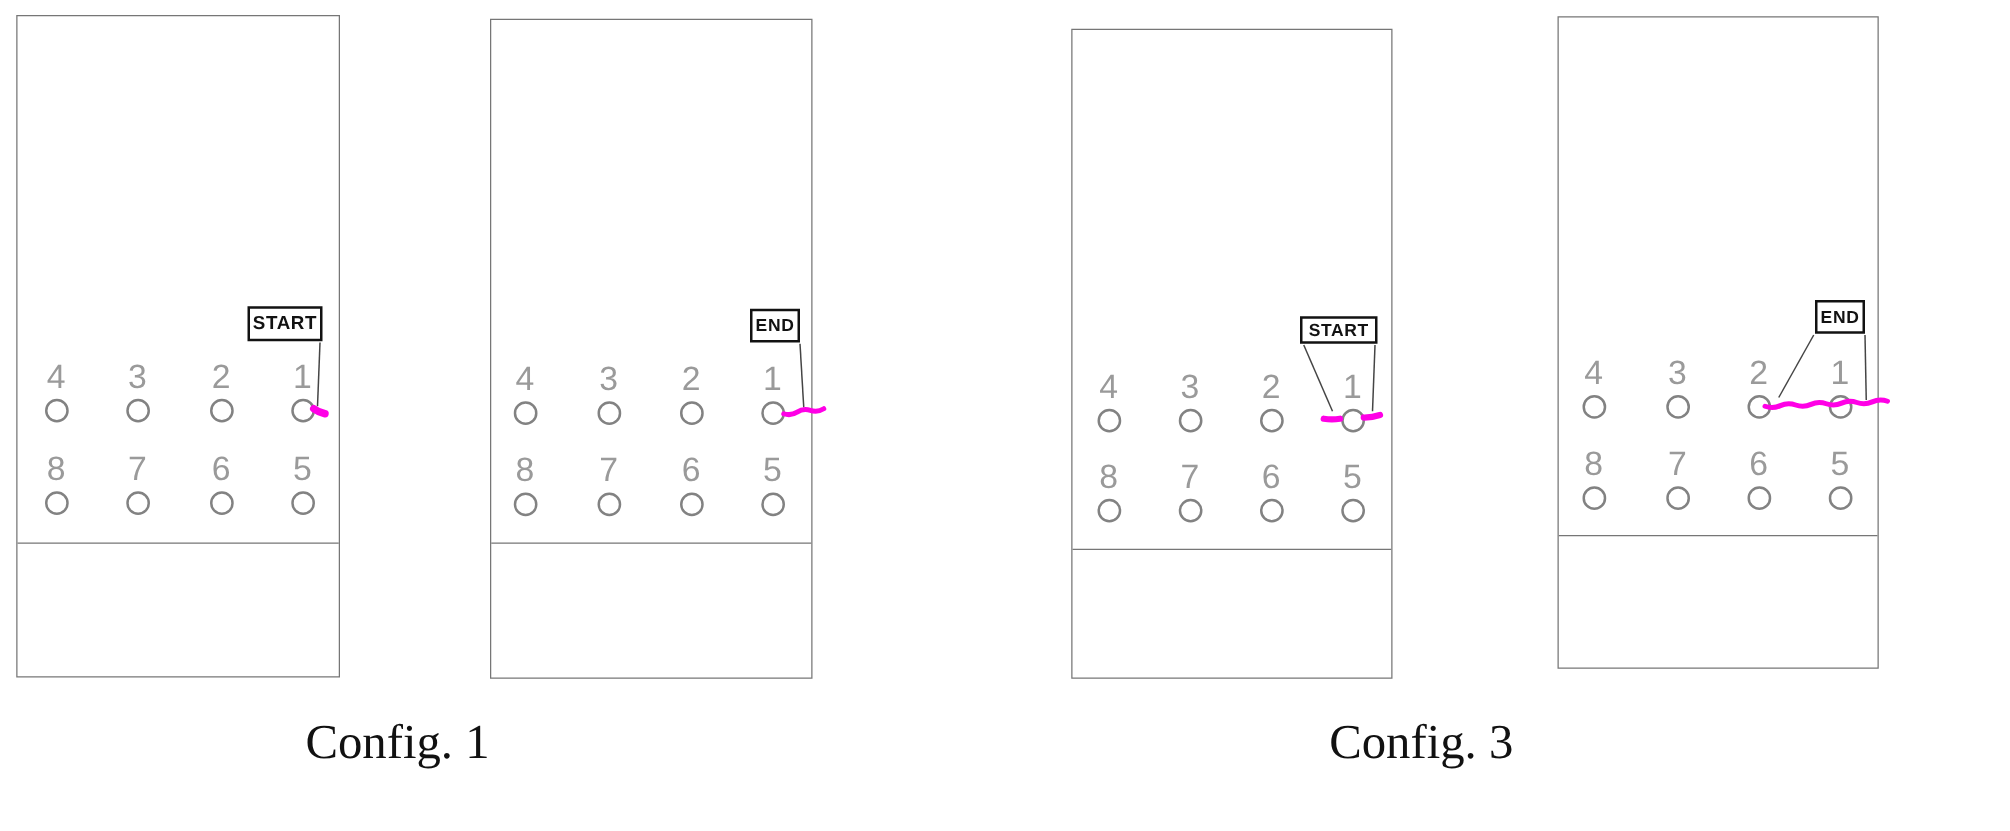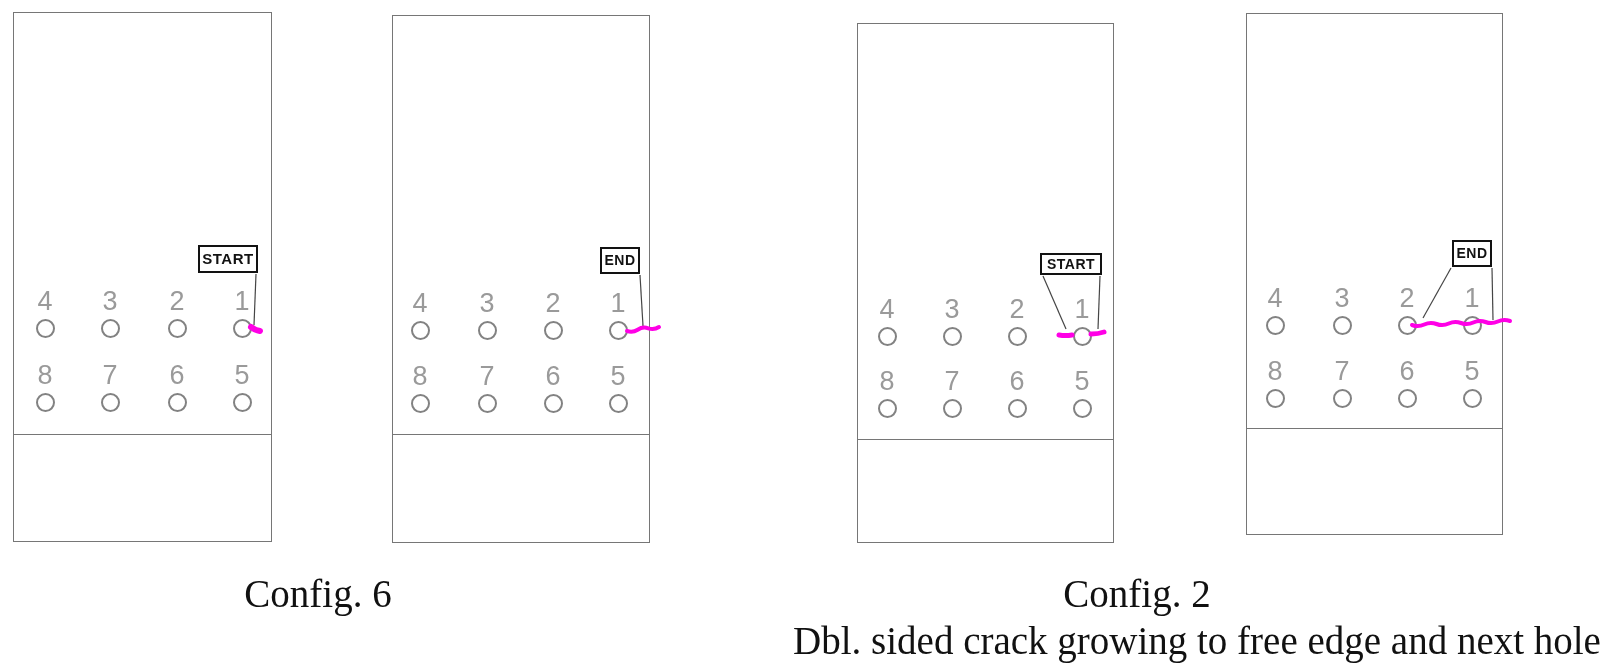--- a/index.html
+++ b/index.html
@@ -15,23 +15,22 @@
         color:var(--marker-text,#111);font-weight:bold;text-align:center;letter-spacing:.5px;
         box-sizing:border-box;z-index:3;font-family:"Liberation Sans",sans-serif;}
   .overlay{position:absolute;left:0;top:0;z-index:4;pointer-events:none;}
   .caption-title,.caption-line{position:absolute;transform:translateX(-50%);white-space:nowrap;
         font-family:"Liberation Serif",serif;font-size:39px;color:var(--caption,#111);z-index:1;}
 </style>
 </head>
 <body>
 
 <div id="stage">
-  <div class="caption-title" style="left:318px;top:571px">Config. 6</div>
-  <div class="caption-title" style="left:1137px;top:571px">Config. 2</div>
-  <div class="caption-line" style="left:1197px;top:618px">Dbl. sided crack growing to free edge and next hole</div>
+  <div class="caption-title" style="left:318px;top:571px">Config. 1</div>
+  <div class="caption-title" style="left:1137px;top:571px">Config. 3</div>
 <div class="panel" style="left: 13px; top: 12px; width: 259px; height: 530px;">
       <div class="divider" style="top: 421px;"></div>
     </div>
     <div class="hole-number" style="left: 45px; top: 288px;">4</div>
     <div class="hole" style="left: 35.5px; top: 318.5px;"></div>
     <div class="hole-number" style="left: 110px; top: 288px;">3</div>
     <div class="hole" style="left: 100.5px; top: 318.5px;"></div>
     <div class="hole-number" style="left: 177px; top: 288px;">2</div>
     <div class="hole" style="left: 167.5px; top: 318.5px;"></div>
     <div class="hole-number" style="left: 242px; top: 288px;">1</div>

